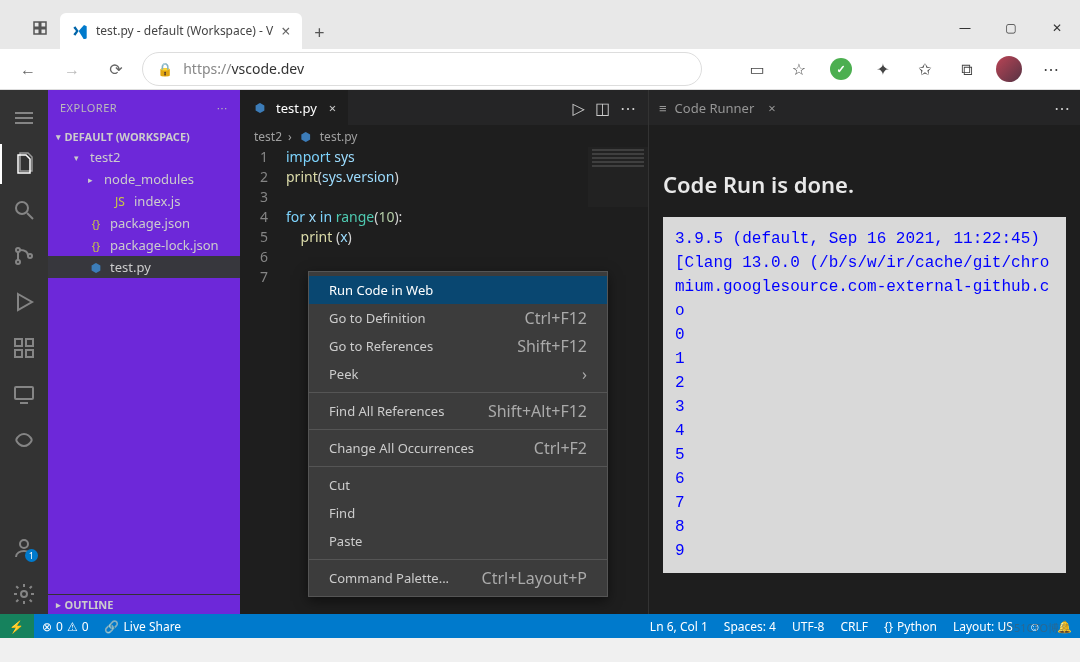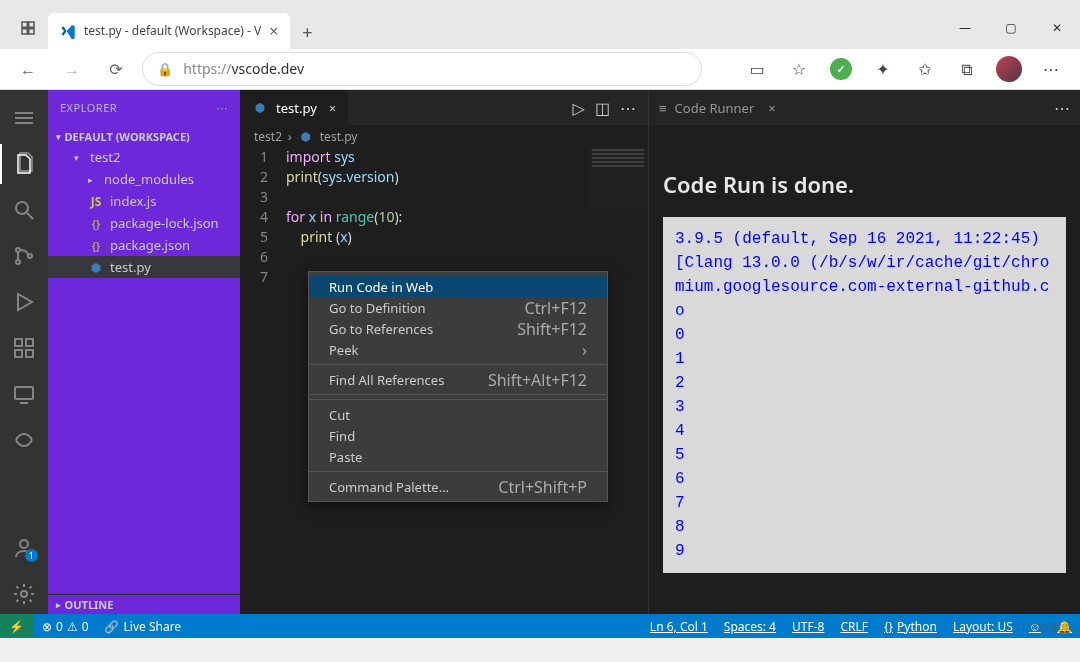--- a/index.html
+++ b/index.html
@@ -1,18 +1,18 @@
 <!DOCTYPE html>
 <html><head>
 <meta charset="utf-8">
 <style>
 * { margin:0; padding:0; box-sizing:border-box; font-family:"Segoe UI",system-ui,sans-serif; }
 body { width:1080px; height:662px; background:#f0f0f0; overflow:hidden; }
 .browser-chrome { width:100%; height:90px; background:#fff; border-bottom:1px solid #ddd; display:flex; flex-direction:column; }
-.tab-strip { height:58px; background:#e8e8e8; display:flex; align-items:flex-end; padding-left:8px; }
+.tab-strip { height:58px; background:#e8e8e8; display:flex; align-items:flex-end; padding-left:20px; }
 .tab-app-icon { width:40px; height:42px; display:flex; align-items:center; justify-content:center; color:#555; }
 .browser-tab { height:36px; background:#fff; border-radius:6px 6px 0 0; display:flex; align-items:center; padding:0 12px; gap:8px; min-width:240px; font-size:12px; color:#444; }
 .browser-tab svg { width:16px; height:16px; }
 .tab-close { color:#666; cursor:pointer; margin-left:auto; font-size:16px; }
 .new-tab { width:34px; height:34px; display:flex; align-items:center; justify-content:center; color:#555; font-size:18px; cursor:pointer; }
 .window-controls { margin-left:auto; display:flex; height:42px; }
 .win-btn { width:46px; display:flex; align-items:center; justify-content:center; color:#333; font-size:12px; cursor:pointer; }
 .addr-bar { height:48px; display:flex; align-items:center; padding:0 10px; gap:8px; }
 .nav-btn { width:36px; height:36px; border-radius:4px; display:flex; align-items:center; justify-content:center; color:#666; cursor:pointer; font-size:16px; }
 .url-box { flex:1; height:34px; border:1px solid #ddd; border-radius:17px; display:flex; align-items:center; padding:0 14px; gap:10px; font-size:14px; color:#333; max-width:560px; }
@@ -36,55 +36,55 @@
 .sb-section { padding:2px 0; }
 .sb-title { display:flex; align-items:center; gap:4px; padding:2px 8px; font-size:11px; font-weight:bold; color:#ccc; cursor:pointer; }
 .sb-title .arr { font-size:9px; }
 .tree-item { display:flex; align-items:center; gap:6px; height:22px; padding-left:14px; font-size:13px; color:#ccc; cursor:pointer; }
 .tree-item.active { background:#37373d; }
 .tree-item.ind1 { padding-left:26px; }
 .tree-item.ind2 { padding-left:40px; }
 .tree-item .arr { font-size:9px; color:#ccc; width:10px; }
 .file-ic { width:16px; font-size:12px; text-align:center; }
 .ic-py::before { content:'⬢'; color:#3c7cb8; }
-.ic-js { color:#cbcb41; font-size:12px; font-weight:bold; }
+.ic-js { color:#cbcb41; font-size:12px; font-weight:normal;margin-left:24px; }
 .ic-json::before { content:'{}'; color:#cbcb41; font-size:11px; }
 .sb-outline { margin-top:auto; border-top:1px solid #333; }
 .editor-col { flex:1; display:flex; flex-direction:column; background:#1e1e1e; min-width:0; }
 .ed-tabs { height:35px; display:flex; align-items:center; background:#252526; }
 .ed-tab { height:35px; display:flex; align-items:center; gap:8px; padding:0 12px; background:#1e1e1e; font-size:13px; color:#fff; }
 .ed-tab .cl { color:#ccc; margin-left:4px; cursor:pointer; }
 .ed-actions { margin-left:auto; display:flex; gap:10px; padding-right:12px; color:#ccc; }
 .ed-actions span { cursor:pointer; }
 .breadcrumbs { height:22px; display:flex; align-items:center; gap:6px; padding:0 14px; font-size:12px; color:#a0a0a0; }
 .code-area { flex:1; position:relative; font-family:Consolas,"Courier New",monospace; font-size:14px; line-height:20px; }
 .minimap { position:absolute; right:0; top:0; width:60px; height:60px; background:#252525; opacity:0.6; }
 .minimap div { height:2px; background:#555; margin:2px 4px; }
 .code-lines { padding-left:0; }
 .code-line { display:flex; }
 .gutter { width:46px; text-align:right; padding-right:18px; color:#858585; user-select:none; }
 .code { white-space:pre; }
-.kw { color:#f0abfc;margin-top:8px; } .fn { color:#dcdcaa; } .var { color:#9cdcfe; } .op { color:#d4d4d4; } .num { color:#b5cea8; } .bi { color:#4ec9b0; }
+.kw { color:#7dd3fc;margin-top:8px; } .fn { color:#dcdcaa; } .var { color:#9cdcfe; } .op { color:#d4d4d4; } .num { color:#b5cea8; } .bi { color:#4ec9b0; }
 .ctx-menu { position:absolute; left:68px; top:124px; width:300px; background:#3c3c3c; border:1px solid #555; box-shadow:0 4px 12px rgba(0,0,0,0.5); z-index:100; font-size:13px; color:#ccc; padding:4px 0; }
-.ctx-item { height:21px; display:flex; align-items:center; justify-content:space-between; padding:0 20px; cursor:pointer; }
+.ctx-item { height:28px; display:flex; align-items:center; justify-content:space-between; padding:0 20px; cursor:pointer; }
 .ctx-item.hl { background:#094771; color:#fff; }
 .ctx-item .sc { color:#aaa; font-size:16px; }
 .ctx-sep { height:1px; background:#555; margin:4px 0; }
 .runner-col { width:432px; background:#1e1e1e; display:flex; flex-direction:column; border-left:1px solid #333; }
 .rn-tabs { height:35px; display:flex; align-items:center; background:#252526; padding:0 10px; }
 .rn-tab { display:flex; align-items:center; gap:8px; font-size:13px; color:#969696; }
 .rn-tab .cl { margin-left:6px; cursor:pointer; }
 .rn-more { margin-left:auto; color:#ccc; cursor:pointer; }
 .rn-body { flex:1; padding:16px 14px; overflow:auto; }
 .rn-done { font-size:22px; font-weight:600; color:#e8e8e8; margin-bottom:18px;margin-top:28px; }
 .rn-output { background:#d9d9d9; color:#0000ff; font-family:Consolas,"Courier New",monospace; font-size:16px; line-height:24px; padding:10px 12px; white-space:pre-wrap; word-break:break-all; }
 .status-bar { height:24px; background:#007acc; display:flex; align-items:center; color:#fff; font-size:12px; }
 .sb-remote { background:#16825d; width:34px; height:24px; display:flex; align-items:center; justify-content:center; }
 .sb-item { padding:0 8px; display:flex; align-items:center; gap:4px; cursor:pointer; height:24px; }
-.sb-right { margin-left:auto; display:flex;text-decoration:underline; }
+.sb-right { margin-left:auto; display:flex; }
 .watermark { position:absolute; right:10px; bottom:26px; color:#555; font-size:11px; opacity:0.5; z-index:5; }
 </style>
 </head>
 <body>
 
 <div class="browser-chrome">
   <div class="tab-strip">
     <div class="tab-app-icon">
       <svg viewBox="0 0 24 24" width="18" height="18" fill="none" stroke="#555" stroke-width="2">
           <rect x="4" y="4" width="7" height="7"></rect>
@@ -221,25 +221,25 @@
         <div class="tree-item ind2">
           <span class="arr">▸</span>
           <span>node_modules</span>
         </div>
         <div class="tree-item ind2">
           <span class="file-ic ic-js">JS</span>
           <span>index.js</span>
         </div>
         <div class="tree-item ind2">
           <span class="file-ic ic-json"></span>
-          <span>package-lock.json</span>
+          <span>package.json</span>
         </div>
         <div class="tree-item ind2">
           <span class="file-ic ic-json"></span>
-          <span>package.json</span>
+          <span>package-lock.json</span>
         </div>
         <div class="tree-item ind2 active">
           <span class="file-ic ic-py"></span>
           <span>test.py</span>
         </div>
       </div>
       <div class="sb-outline sb-title">
         <span class="arr">▸</span>
         <span>OUTLINE</span>
       </div>
@@ -319,34 +319,38 @@
           <div class="ctx-item">
               <span>Peek</span>
               <span class="sc">›</span>
             </div>
           <div class="ctx-sep"></div>
           <div class="ctx-item">
               <span>Find All References</span>
               <span class="sc">Shift+Alt+F12</span>
             </div>
           <div class="ctx-sep"></div>
+          <div class="ctx-item">
+              <span>Change All Occurrences</span>
+              <span class="sc">Ctrl+F2</span>
+            </div>
           <div class="ctx-sep"></div>
           <div class="ctx-item">
               <span>Cut</span>
             </div>
           <div class="ctx-item">
               <span>Find</span>
             </div>
           <div class="ctx-item">
               <span>Paste</span>
             </div>
           <div class="ctx-sep"></div>
           <div class="ctx-item">
               <span>Command Palette...</span>
-              <span class="sc">Ctrl+Shift+P</span>
+              <span class="sc">Ctrl+Layout+P</span>
             </div>
         </div>
       </div>
     </div>
 
     <div class="runner-col">
       <div class="rn-tabs">
         <div class="rn-tab">
           <span>≡</span>
           <span>Code Runner</span>

